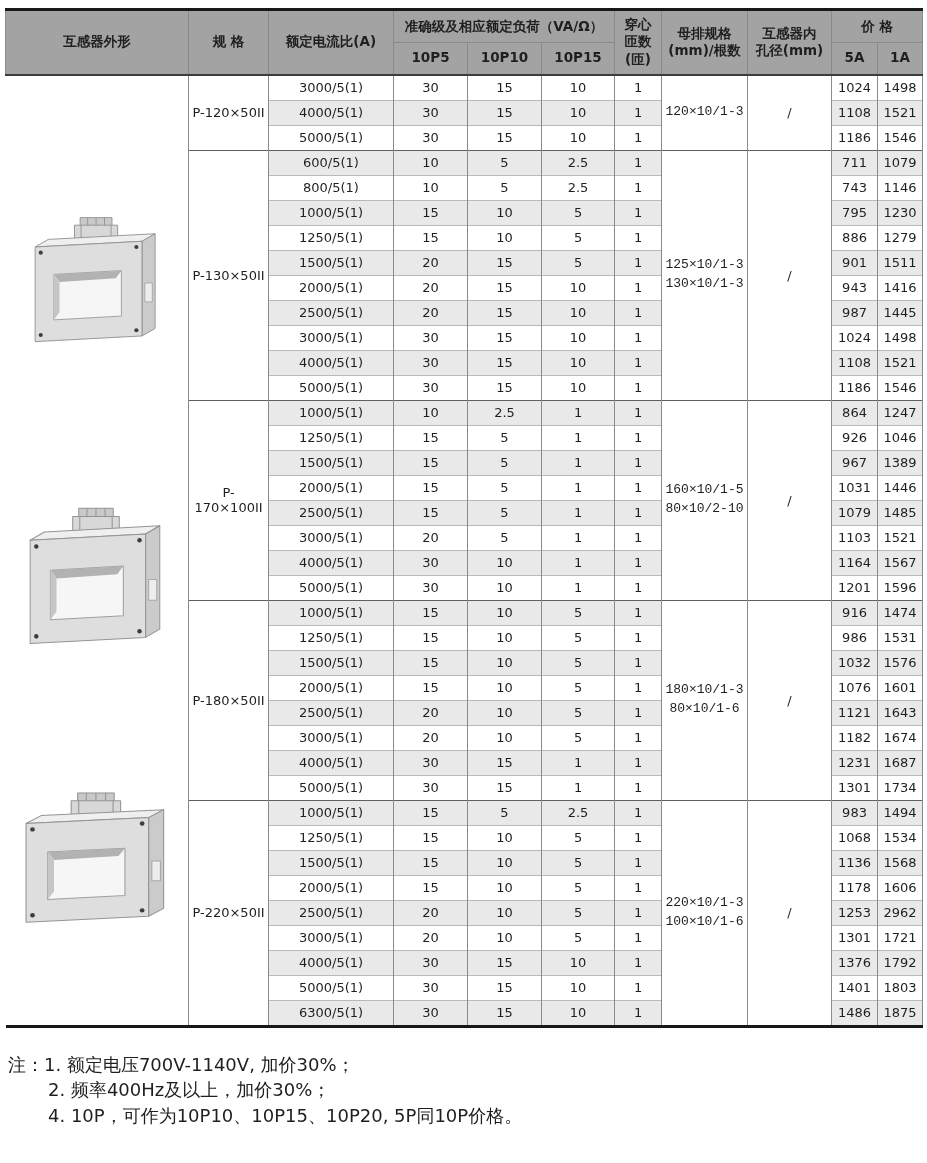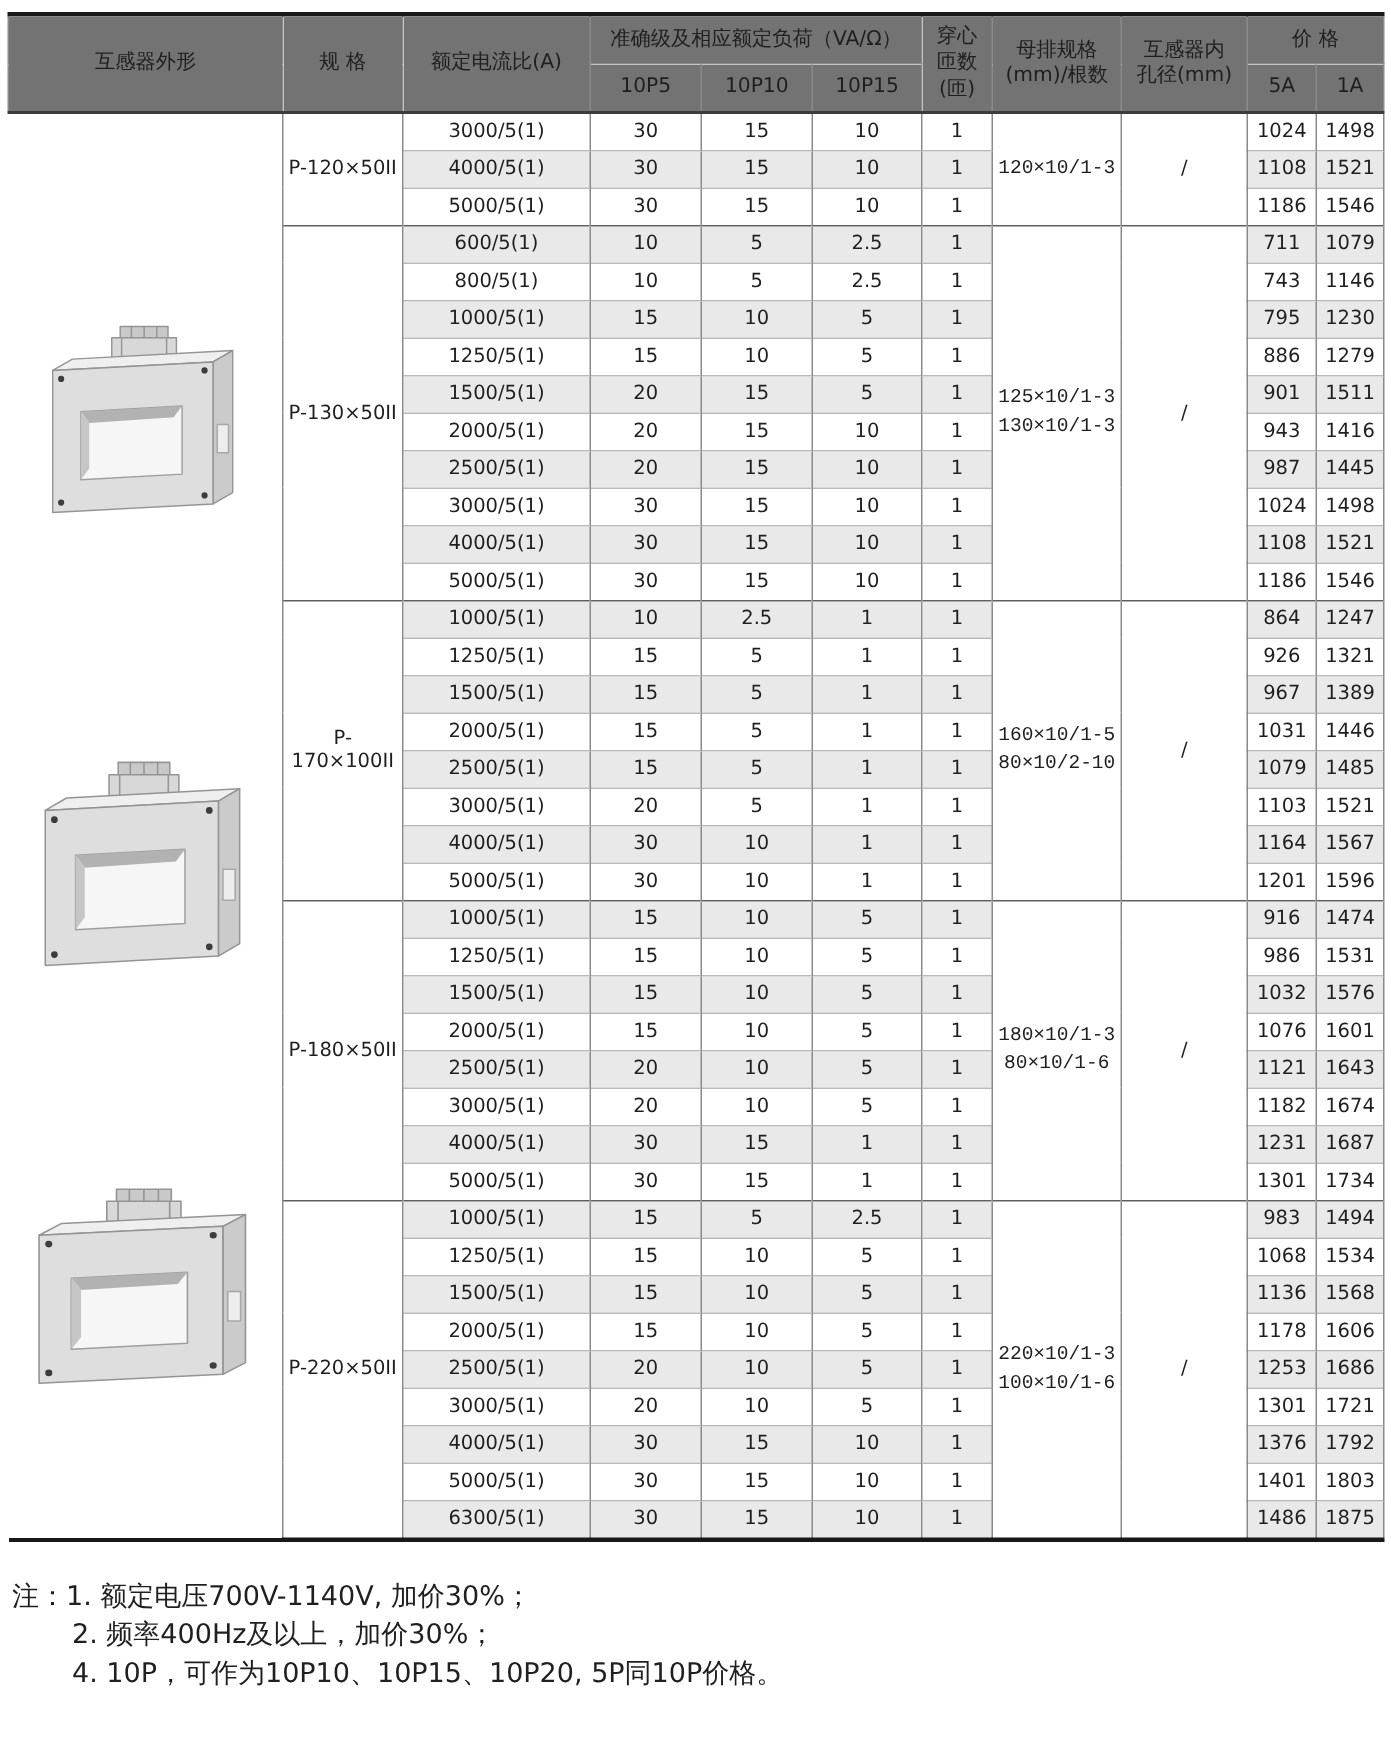--- a/index.html
+++ b/index.html
@@ -20,22 +20,22 @@
   }
   .ct-table th, .ct-table td {
     border-left:1px solid #8a8a8a;
     border-right:1px solid #8a8a8a;
     text-align:center;
     vertical-align:middle;
     padding:0;
     overflow:hidden;
   }
   .ct-table thead th {
-    background:#737373;
-    font-weight:normal;
+    background:#a3a3a3;
+    font-weight:bold;
     font-size:13.5px;
     border-top:1px solid #8a8a8a;
     border-bottom:1px solid #8a8a8a;
     line-height:1.3;
   }
   .ct-table thead { border-bottom:2px solid #3c3c3c; }
   .ct-table thead tr.h1 { height:33px; }
   .ct-table thead tr.h2 { height:32px; }
 
   .ct-table tbody td {
@@ -322,21 +322,21 @@
           <td class="num price g">864</td>
           <td class="num price g">1247</td>
         </tr>
         <tr>
           <td class="ratio-cell">1250/5(1)</td>
           <td class="num">15</td>
           <td class="num">5</td>
           <td class="num">1</td>
           <td class="num">1</td>
           <td class="num price">926</td>
-          <td class="num price">1321</td>
+          <td class="num price">1046</td>
         </tr>
         <tr>
           <td class="ratio-cell g">1500/5(1)</td>
           <td class="num g">15</td>
           <td class="num g">5</td>
           <td class="num g">1</td>
           <td class="num g">1</td>
           <td class="num price g">967</td>
           <td class="num price g">1389</td>
         </tr>
@@ -501,21 +501,21 @@
           <td class="num price">1178</td>
           <td class="num price">1606</td>
         </tr>
         <tr>
           <td class="ratio-cell g">2500/5(1)</td>
           <td class="num g">20</td>
           <td class="num g">10</td>
           <td class="num g">5</td>
           <td class="num g">1</td>
           <td class="num price g">1253</td>
-          <td class="num price g">1686</td>
+          <td class="num price g">2962</td>
         </tr>
         <tr>
           <td class="ratio-cell">3000/5(1)</td>
           <td class="num">20</td>
           <td class="num">10</td>
           <td class="num">5</td>
           <td class="num">1</td>
           <td class="num price">1301</td>
           <td class="num price">1721</td>
         </tr>

